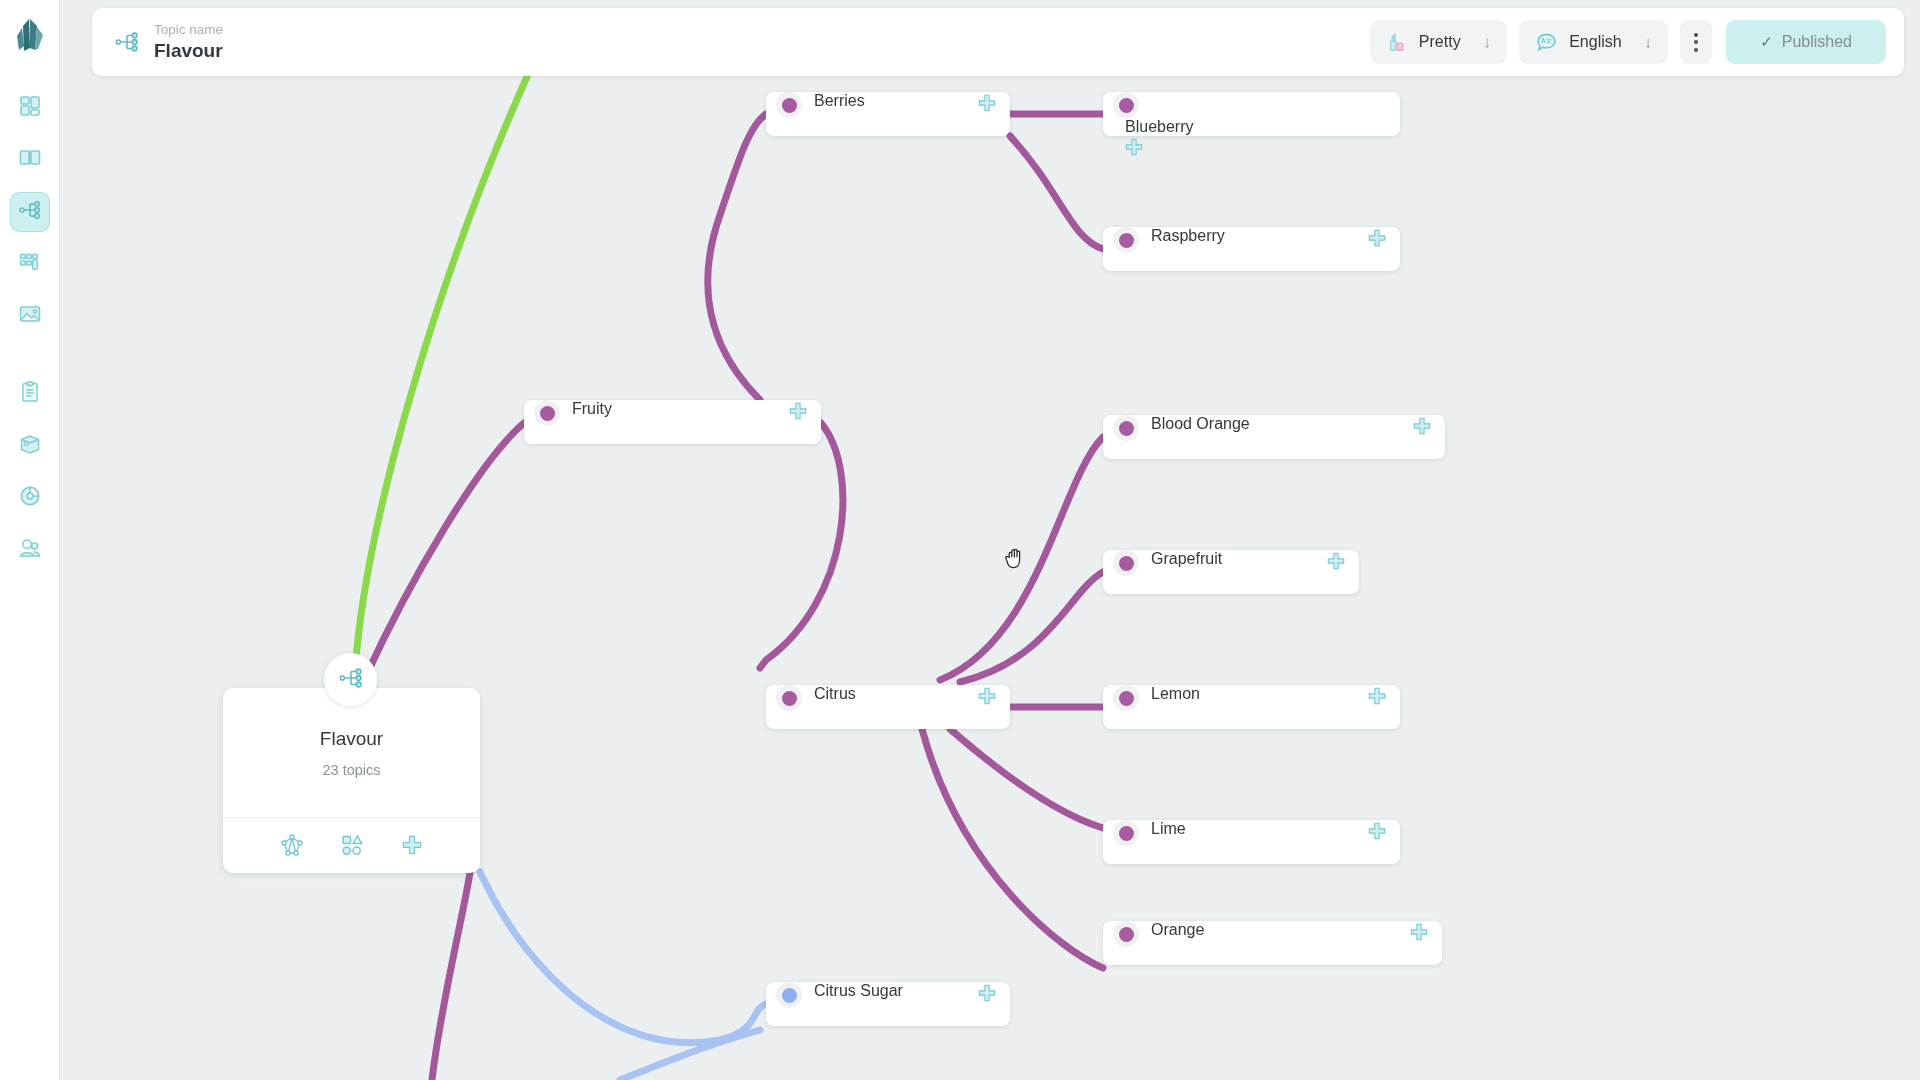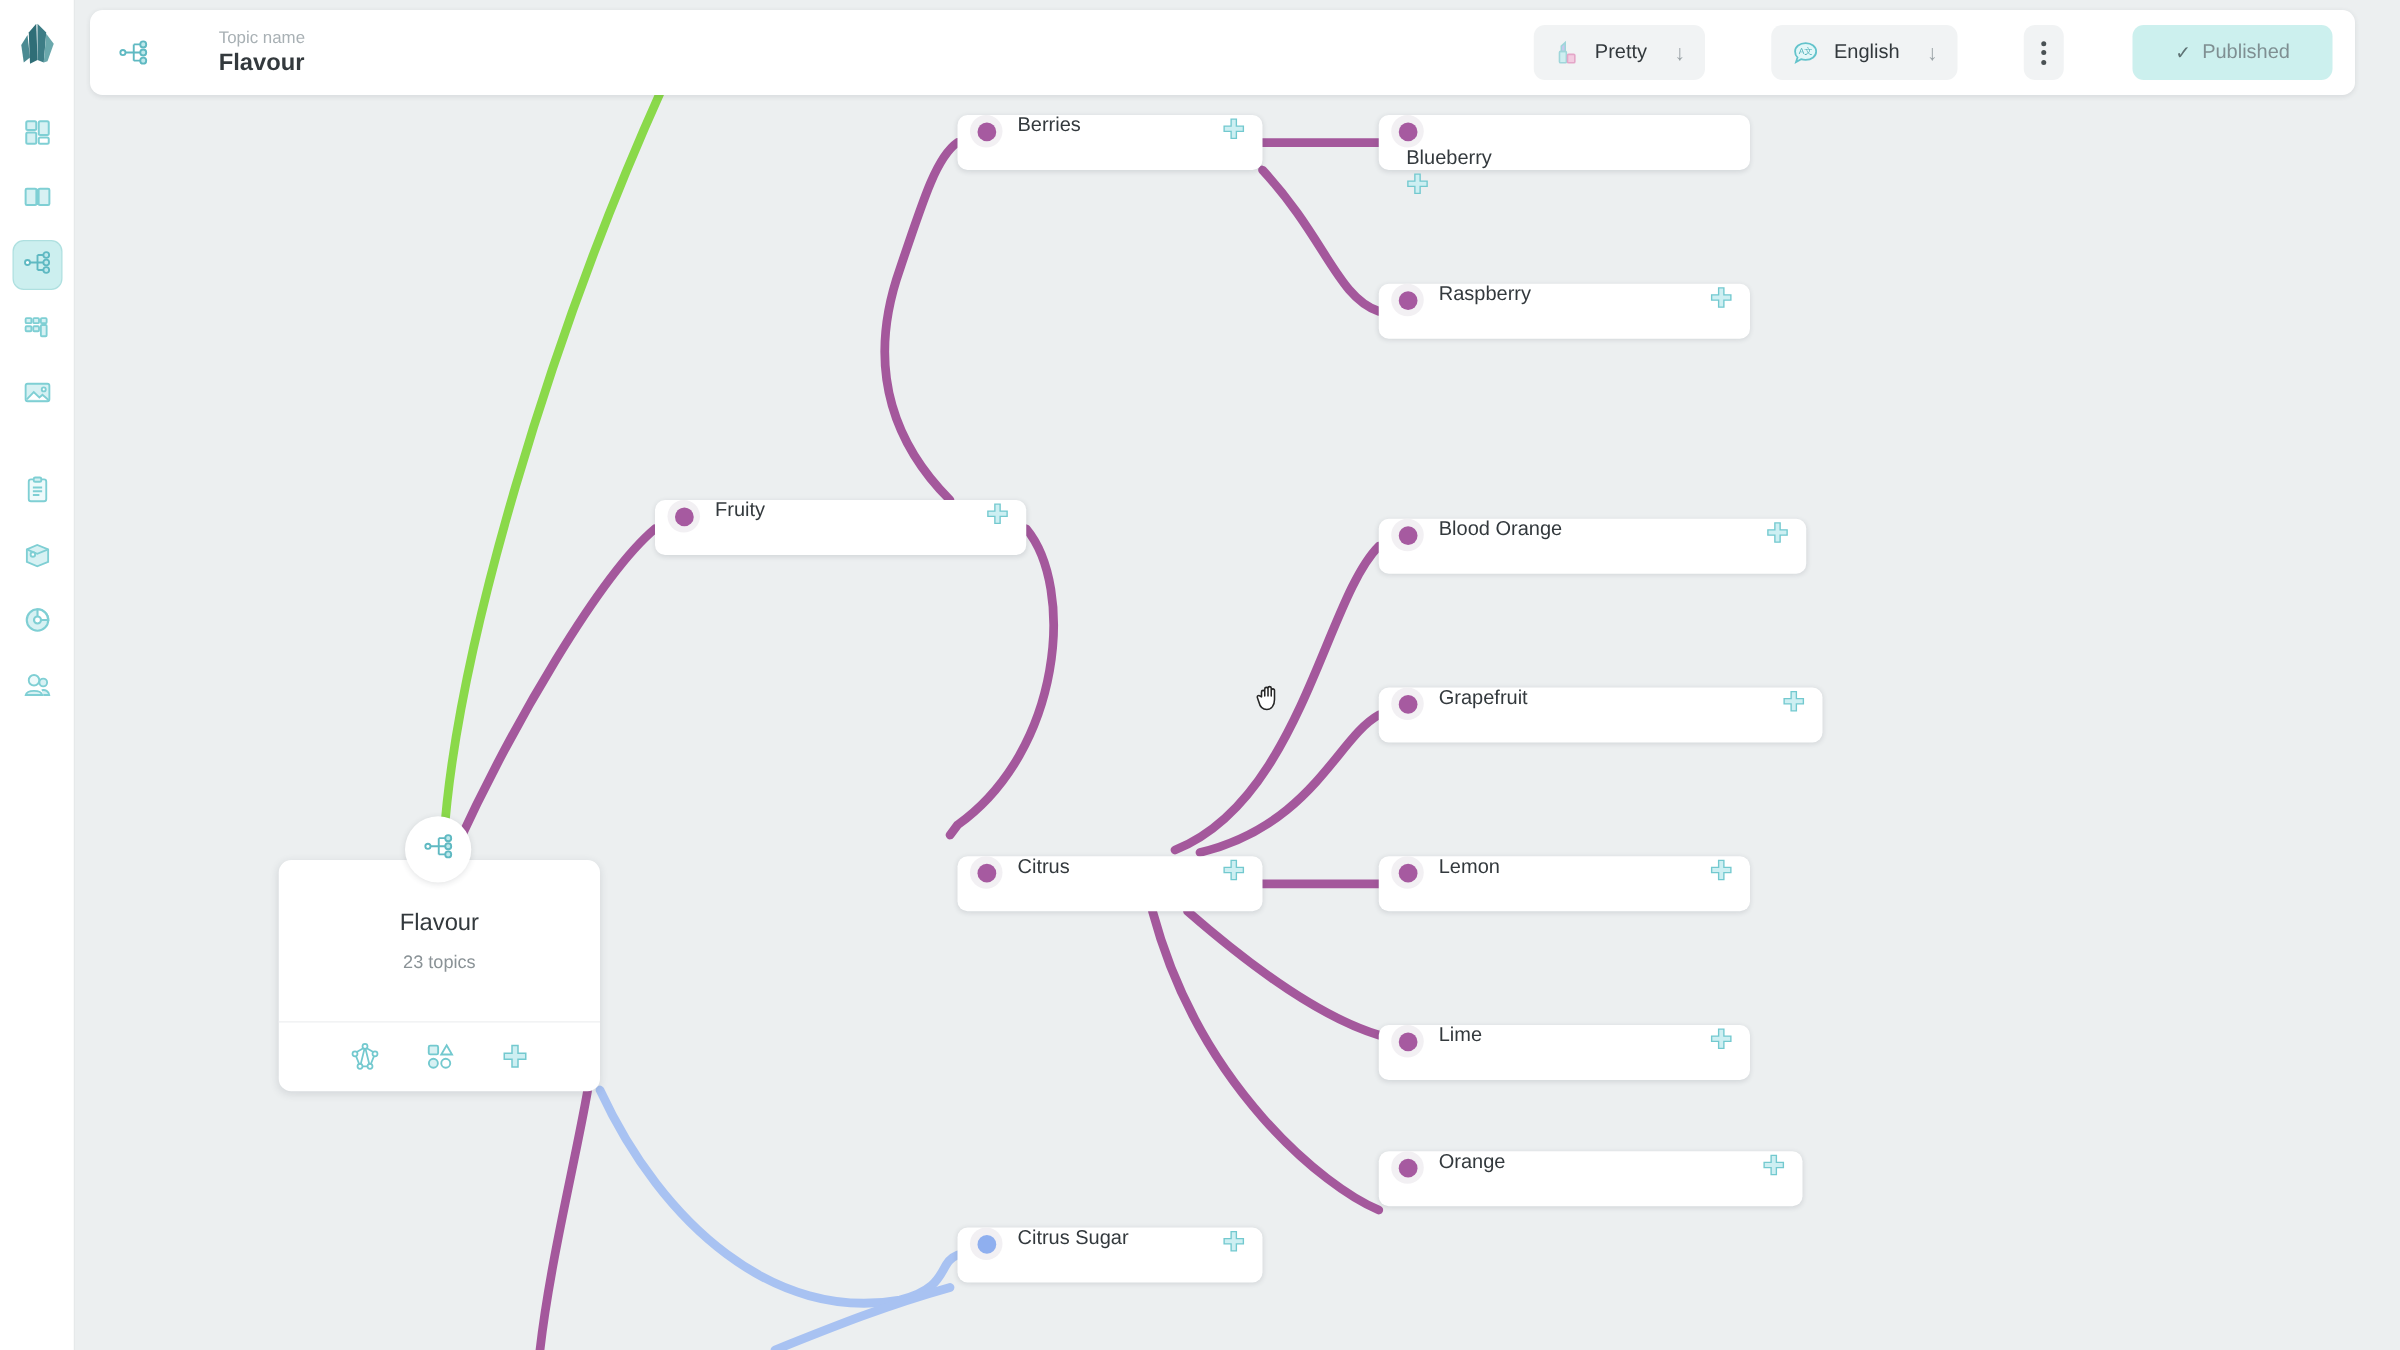--- a/index.html
+++ b/index.html
@@ -31,29 +31,28 @@
     width: 40px; height: 40px; margin: 6px 0;
     border-radius: 9px;
     display: flex; align-items: center; justify-content: center;
     cursor: pointer;
   }
   .rail-btn.active { background: #ccefef; border: 1px solid #aee0e0; }
   .rail-sep { height: 26px; }
 
   
   #header {
-    position: absolute; left: 72px; top: 8px;
+    position: absolute; left: 92px; top: 8px;
     width: 1812px; height: 68px;
     background: #ffffff;
     border-radius: 10px;
     box-shadow: 0 1px 4px rgba(40,50,60,.10);
     display: flex; align-items: center;
     padding: 0 18px 0 22px;
     z-index: 30;
-    gap: 41px;
   }
   #header .topic-icon { margin-right: 14px; display: flex; align-items: center; }
   #header .titles { display: flex; flex-direction: column; justify-content: center; }
   #header .kicker { font-size: 13.5px; color: #a8b0b4; line-height: 18px; }
   #header .title { font-size: 19px; font-weight: bold; color: #33393d; line-height: 24px; }
   #header .spacer { flex: 1 1 auto; }
 
   .hbtn {
     height: 44px; border-radius: 9px; background: #f1f3f4;
     display: flex; align-items: center; cursor: pointer;
@@ -428,21 +427,21 @@
           <span class="dotwrap">
             <span class="dot" style="background:#a65aa0"></span>
           </span>
           <span class="nlabel">Blood Orange</span>
           <span class="plus">
             <svg width="22" height="22" viewBox="0 0 24 24" fill="#cdeff2" stroke="#73c9cf" stroke-width="1.2">
               <path d="M9.7 3.6 H14.3 V9.7 H20.4 V14.3 H14.3 V20.4 H9.7 V14.3 H3.6 V9.7 H9.7 Z"></path>
             </svg>
           </span>
         </div>
-        <div class="node" style="left: 1043px; top: 550px; width: 355px;">
+        <div class="node" style="left: 1043px; top: 550px; width: 256px;">
           <span class="dotwrap">
             <span class="dot" style="background:#a65aa0"></span>
           </span>
           <span class="nlabel">Grapefruit</span>
           <span class="plus">
             <svg width="22" height="22" viewBox="0 0 24 24" fill="#cdeff2" stroke="#73c9cf" stroke-width="1.2">
               <path d="M9.7 3.6 H14.3 V9.7 H20.4 V14.3 H14.3 V20.4 H9.7 V14.3 H3.6 V9.7 H9.7 Z"></path>
             </svg>
           </span>
         </div>

